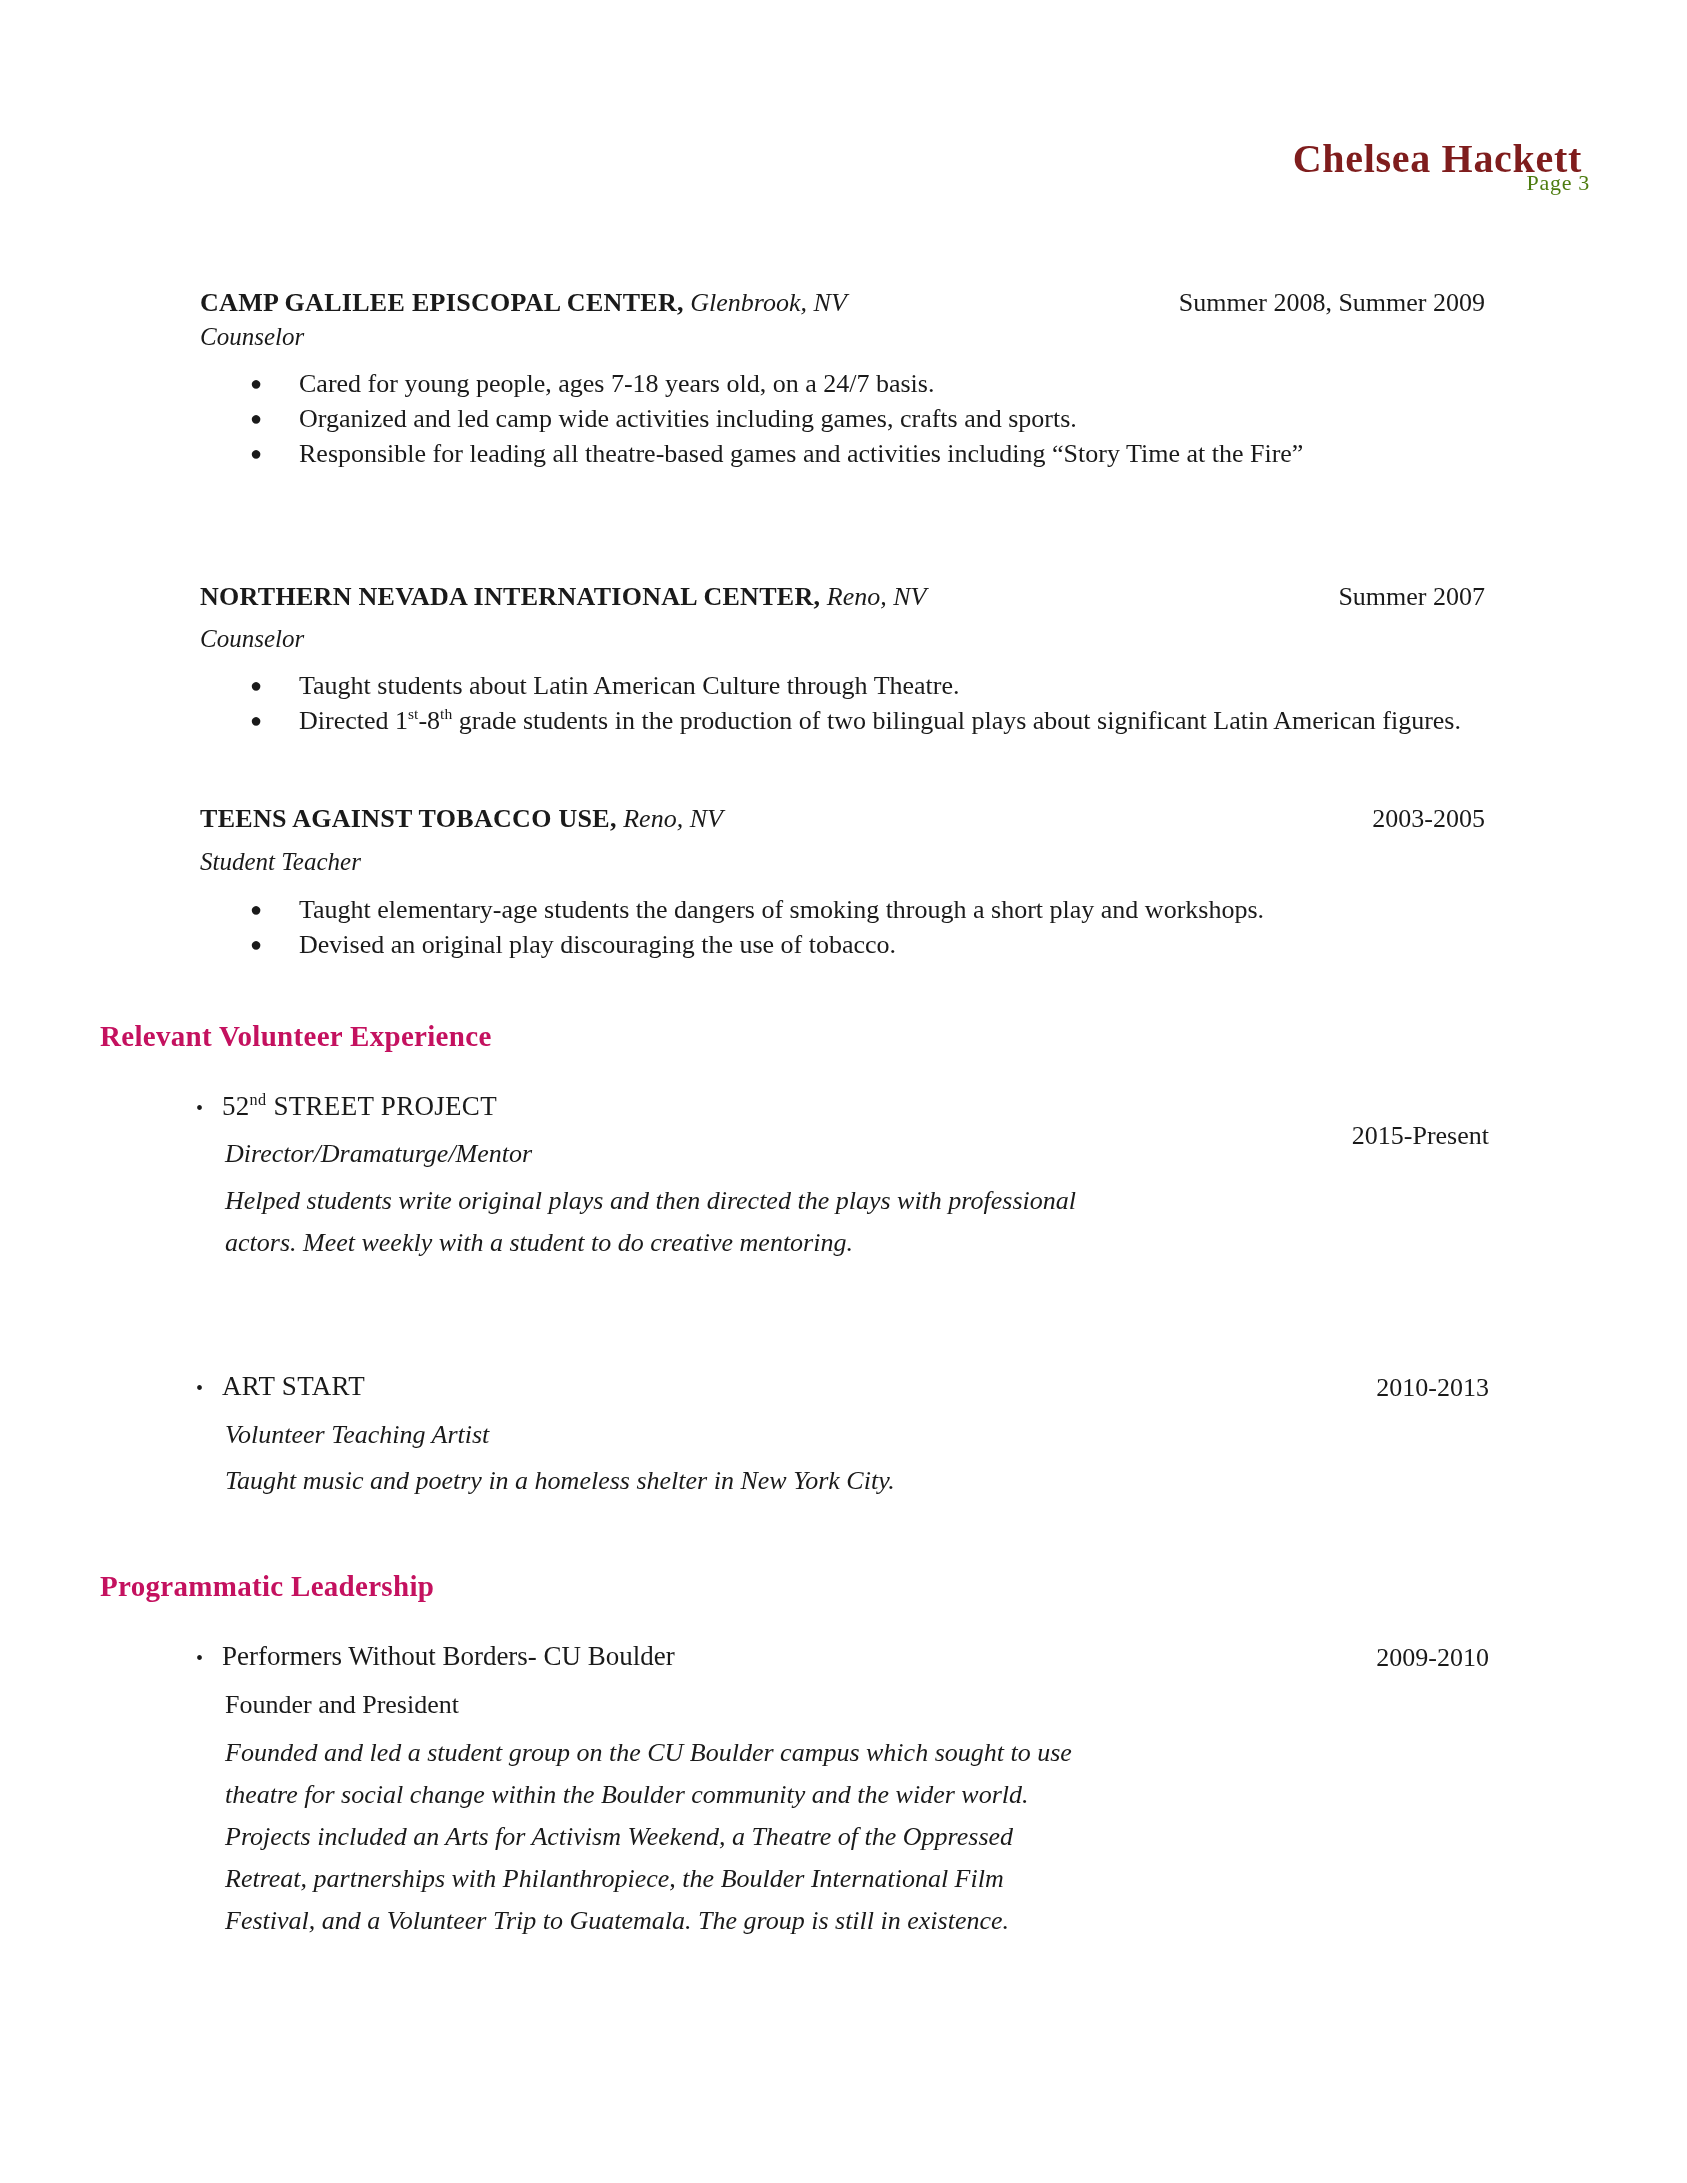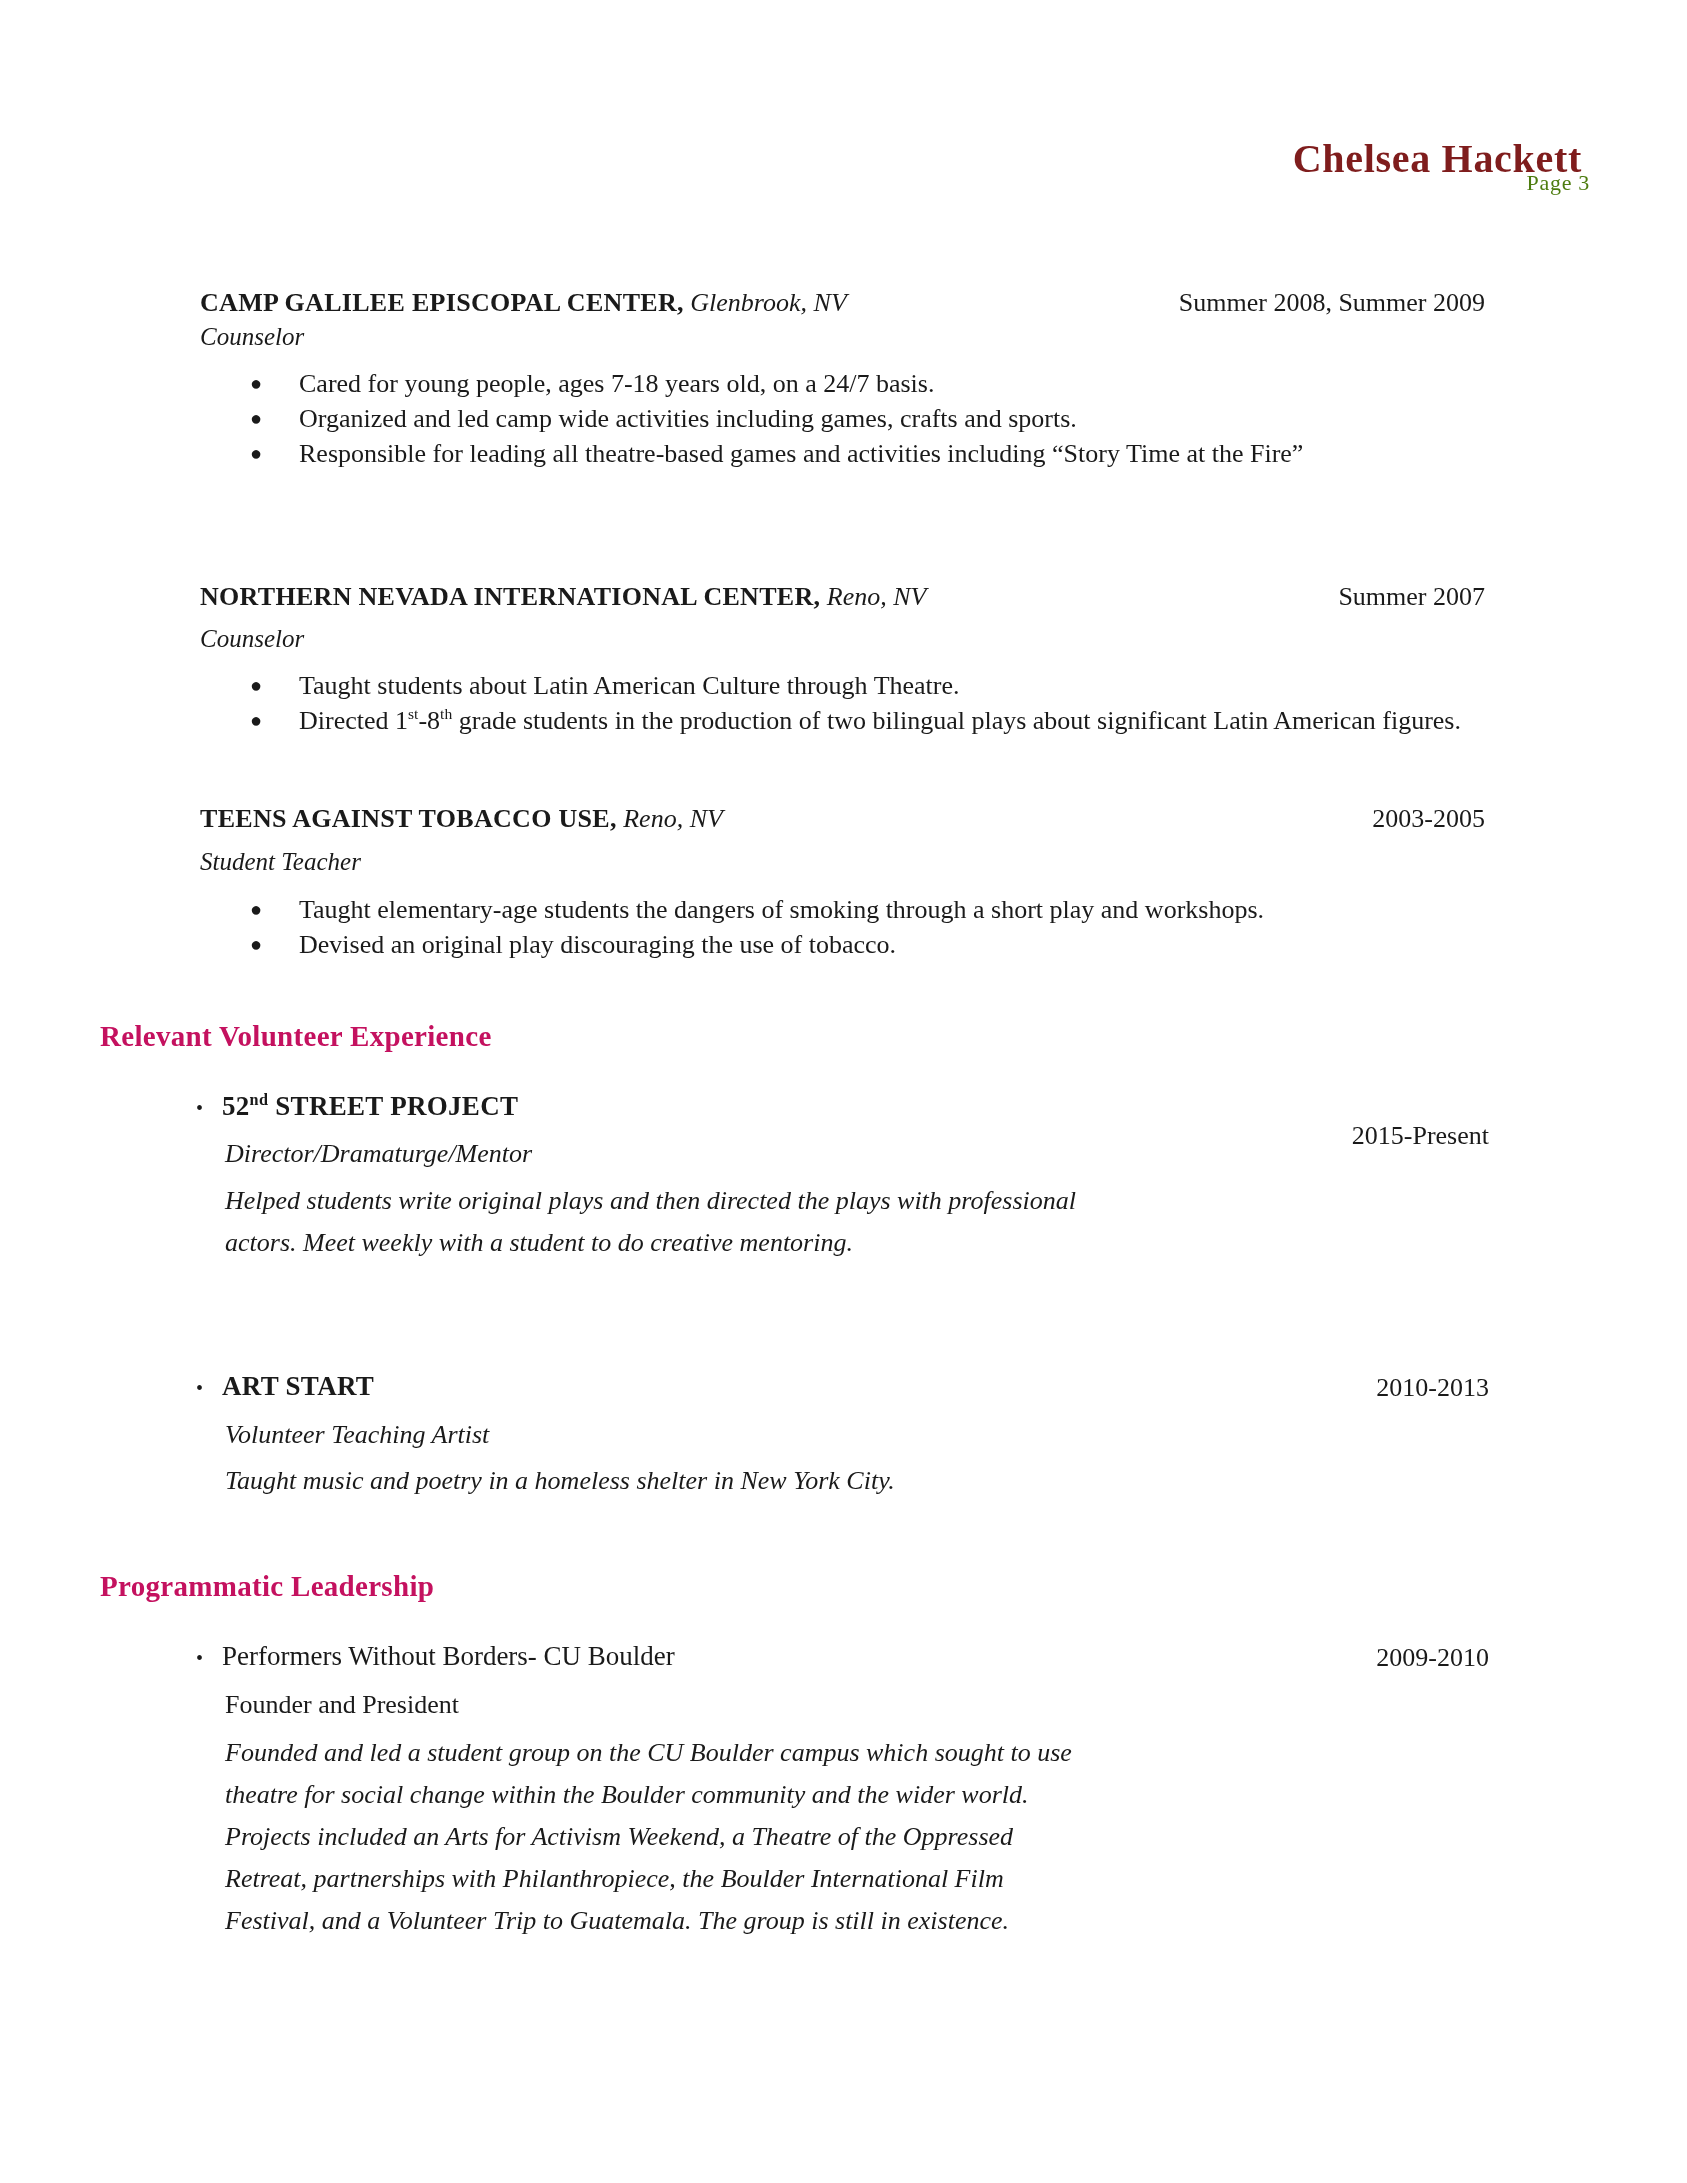--- a/index.html
+++ b/index.html
@@ -23,21 +23,21 @@
   .bullet-list { left: 250px; width: 1249px; font-size: 26px; line-height: 35px; white-space: normal; }
   .bullet-row { display: flex; }
   .bullet-dot { width: 49px; flex: 0 0 49px; font-size: 20px; line-height: 35px; }
   .bullet-text { flex: 1; }
   sup { font-size: 60%; line-height: 0; vertical-align: super; }
 
   .section-heading { left: 100px; font-size: 29px; font-weight: bold; color: #C4115F; letter-spacing: 0.3px; }
 
   .vol-head { left: 196px; font-size: 27px; }
   .vol-dot { display: inline-block; width: 26px; font-size: 20px; vertical-align: middle; }
-  .vol-title { font-weight: bold; letter-spacing: 0.3px; }
+  .vol-title { font-weight: normal; letter-spacing: 0.3px; }
   .vol-title-plain { font-weight: normal; }
   .vol-role { left: 225px; font-size: 26px; font-style: italic; }
   .vol-role-plain { left: 225px; font-size: 26px; }
   .vol-desc { left: 225px; width: 877px; font-size: 26px; line-height: 42px; white-space: normal; font-style: italic; }
   .vol-desc.italic { font-style: italic; }
 </style>
 </head>
 <body>
 
 <div class="abs name">Chelsea Hackett</div>

